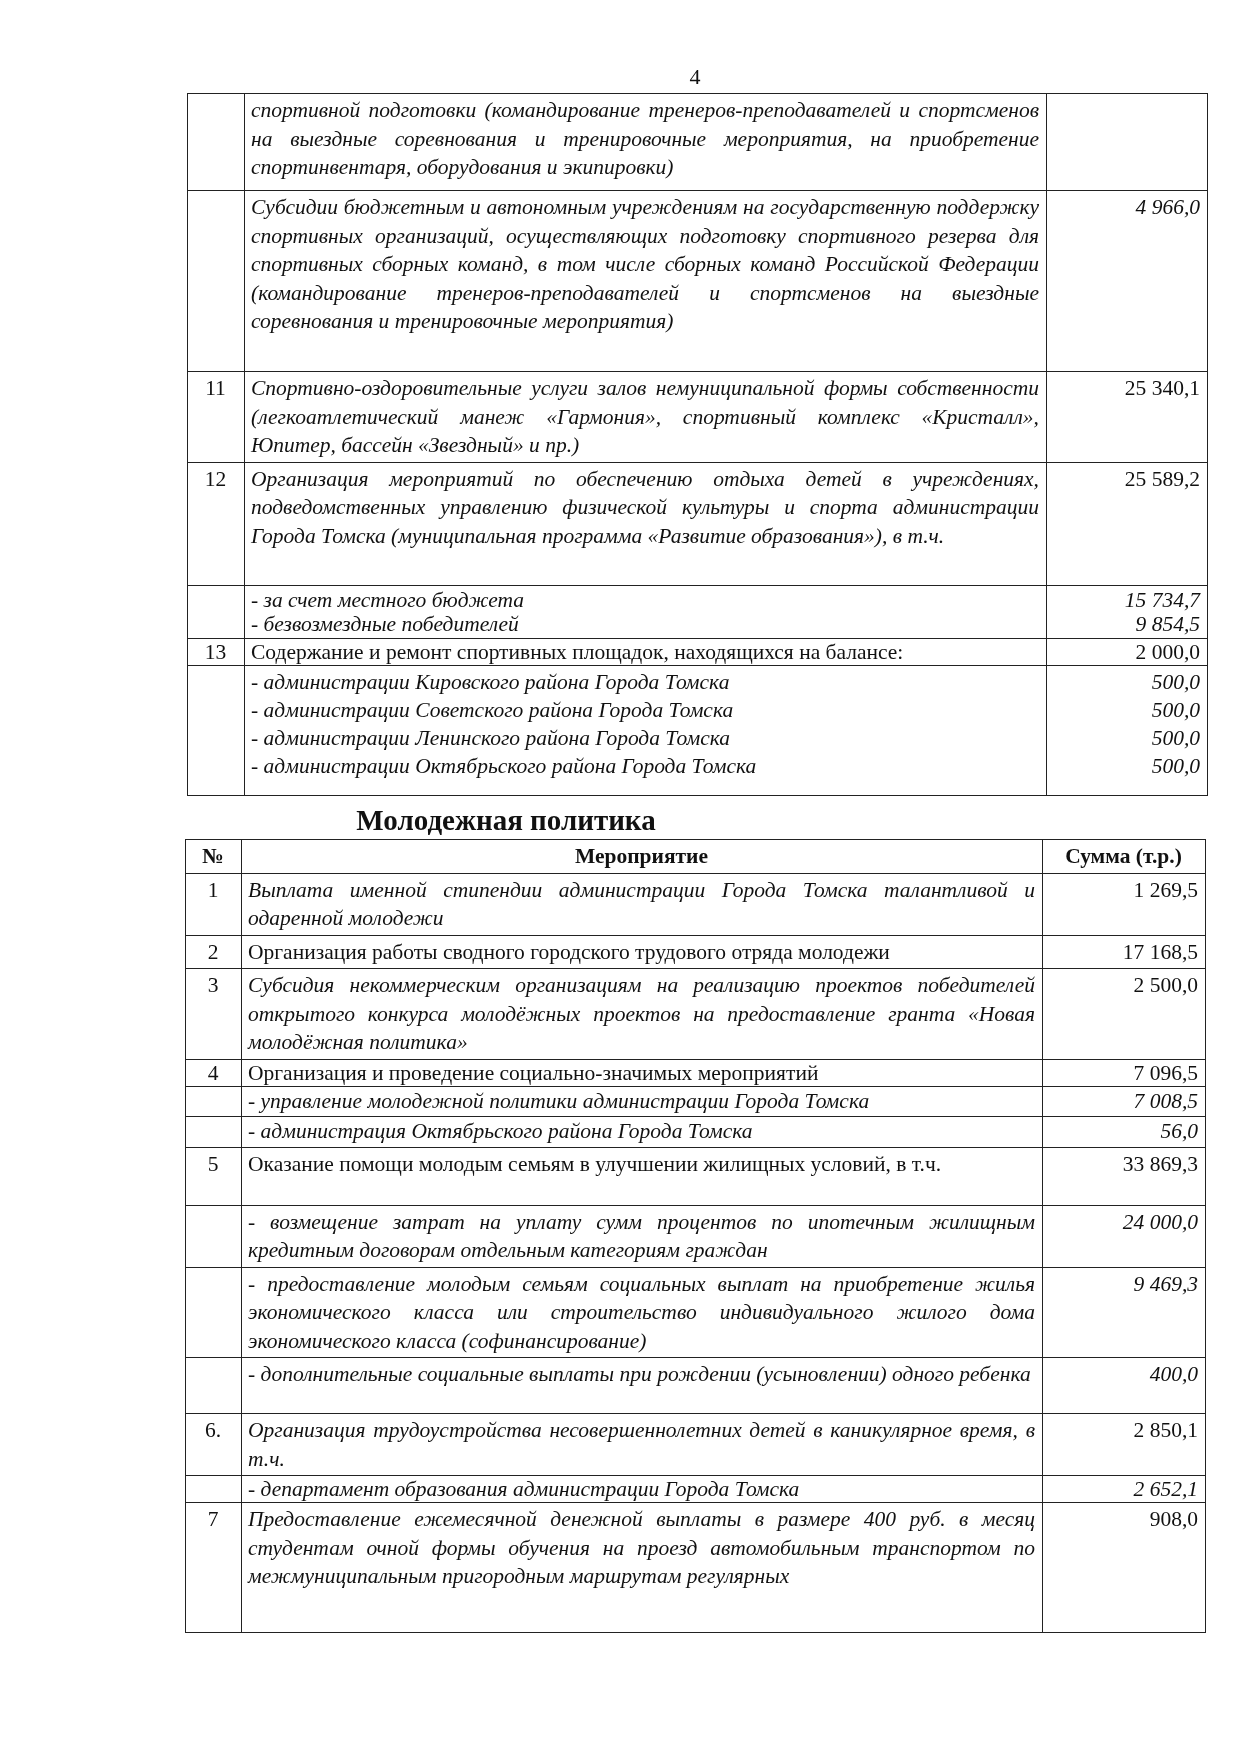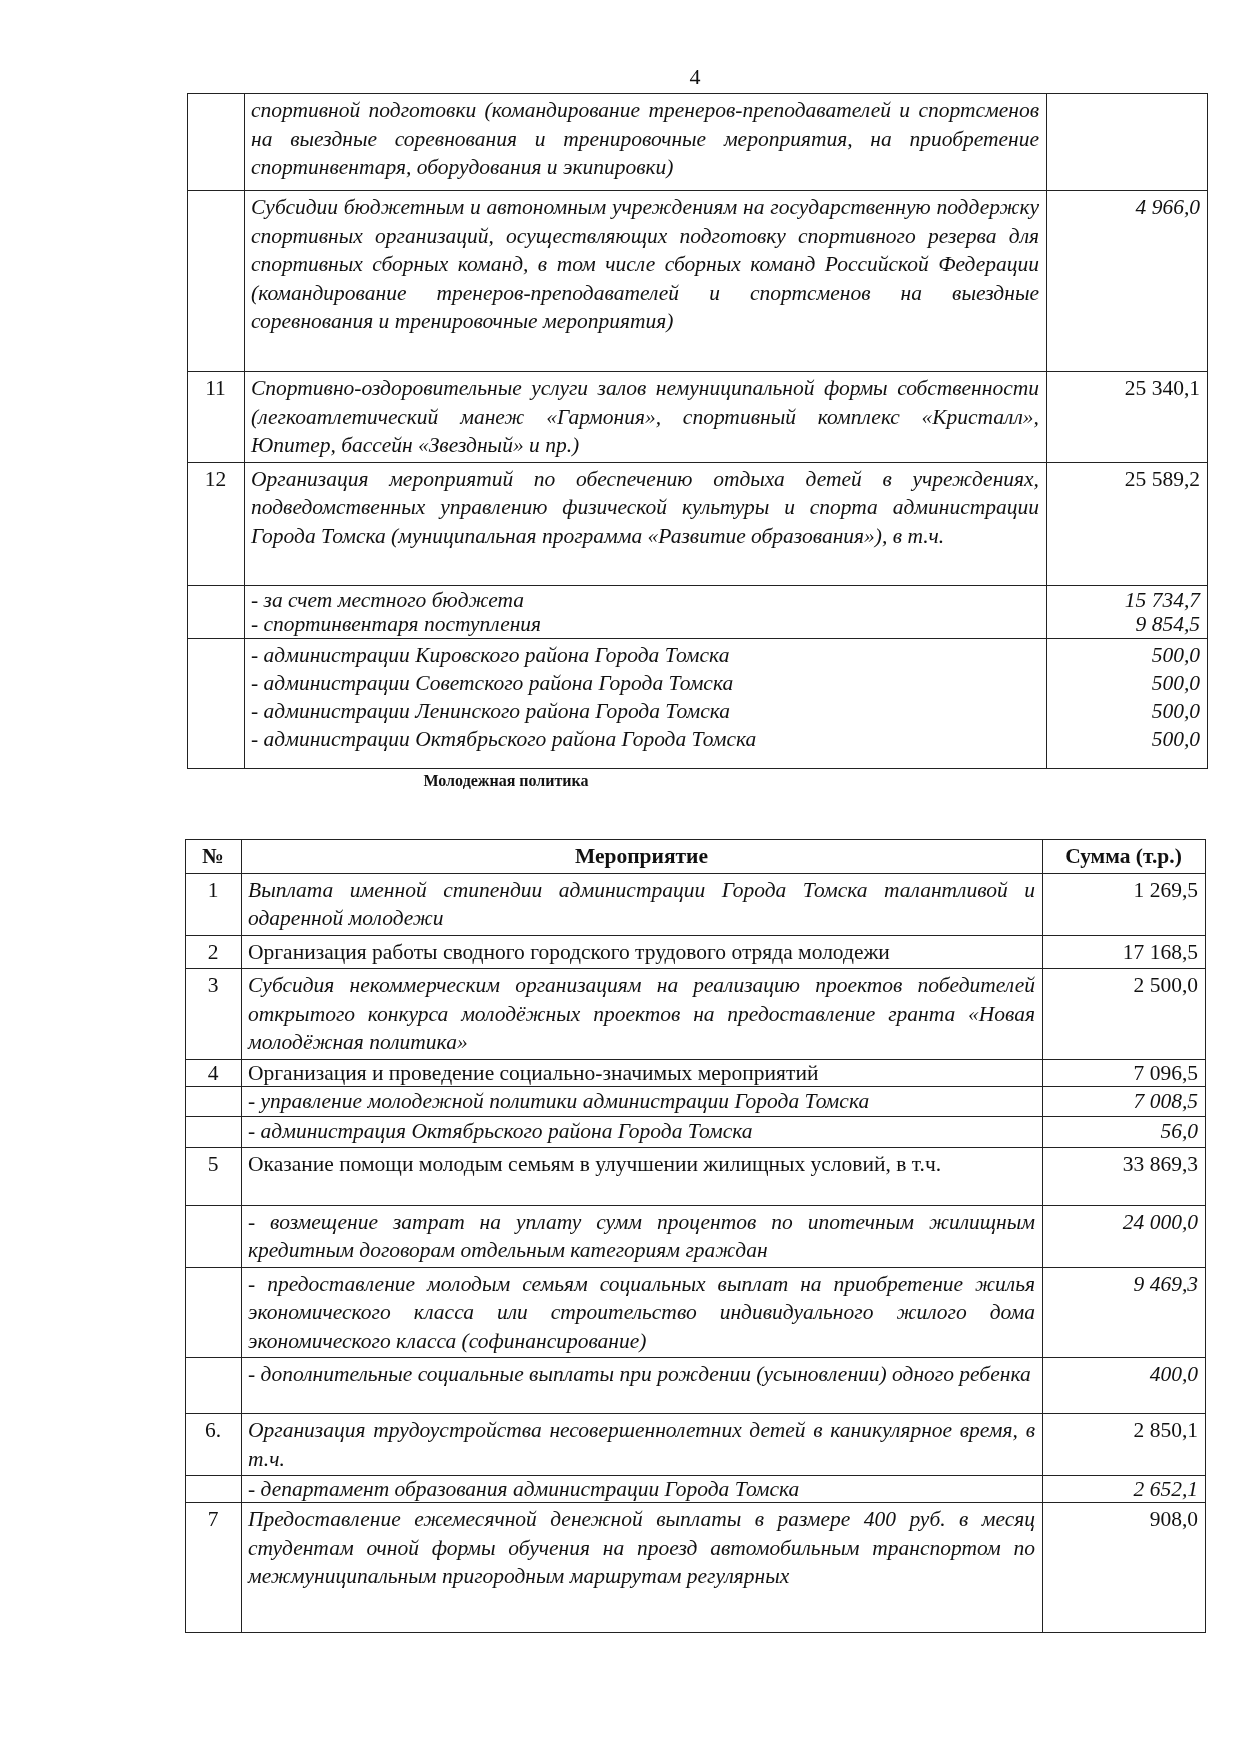--- a/index.html
+++ b/index.html
@@ -7,21 +7,21 @@
          font-family: "Liberation Serif", "DejaVu Serif", serif; color: #111; }
   .page-number { position: absolute; left: 680px; top: 64px; font-size: 22px; width: 30px; text-align: center; }
   table.doc { position: absolute; border-collapse: collapse; table-layout: fixed; }
   table.doc td, table.doc th { border: 1.5px solid #222; vertical-align: top; padding: 2px 7px 2px 6px; font-size: 21.5px; line-height: 28.5px; }
   td.num { text-align: center; padding-left: 2px; padding-right: 2px; }
   td.desc { text-align: justify; text-align-last: left; font-style: italic; }
   td.sum { text-align: right; padding-left: 8px; }
   .it { font-style: italic; }
   td.noborder-top { border-top: none; }
   td.noborder-bottom { border-bottom: none; }
-  .section-title { position: absolute; left: 0; width: 1012px; top: 772px; text-align: center; font-weight: bold; font-size: 16px; }
+  .section-title { position: absolute; left: 0; width: 1012px; top: 804px; text-align: center; font-weight: bold; font-size: 29px; }
   th { font-weight: bold; text-align: center; line-height: 26px; padding: 1px 4px; }
   .line { display: block; }
   #t1 { left: 187px; top: 93px; width: 1020px; }
   #t2 { left: 185px; top: 839px; width: 1020px; }
 </style>
 </head>
 <body>
 
 <div class="page-number">4</div>
 
@@ -49,26 +49,31 @@
     </tr>
     <tr style="height:123px">
       <td class="num noborder-bottom">12</td>
       <td class="desc">Организация мероприятий по обеспечению отдыха детей в учреждениях, подведомственных управлению физической культуры и спорта администрации Города Томска (муниципальная программа «Развитие образования»),  в т.ч.</td>
       <td class="sum">25 589,2</td>
     </tr>
     <tr style="height:49px">
       <td class="num noborder-top"></td>
       <td class="it" style="line-height:24px">
         <span class="line">- за счет местного бюджета</span>
-        <span class="line">- спортинвентаря поступления</span>
+        <span class="line">- безвозмездные победителей</span>
       </td>
       <td class="sum it" style="line-height:24px">
         <span class="line">15 734,7</span>
         <span class="line">9 854,5</span>
       </td>
+    </tr>
+    <tr style="height:26px">
+      <td class="num noborder-bottom" style="line-height:22px">13</td>
+      <td style="line-height:22px">Содержание и ремонт спортивных площадок, находящихся на балансе:</td>
+      <td class="sum" style="line-height:22px">2 000,0</td>
     </tr>
     <tr style="height:130px">
       <td class="num noborder-top"></td>
       <td class="it" style="line-height:28px">
         <span class="line">- администрации Кировского района Города Томска</span>
         <span class="line">- администрации Советского района Города Томска</span>
         <span class="line">- администрации Ленинского района Города Томска</span>
         <span class="line">- администрации Октябрьского района Города Томска</span>
       </td>
       <td class="sum it" style="line-height:28px">

